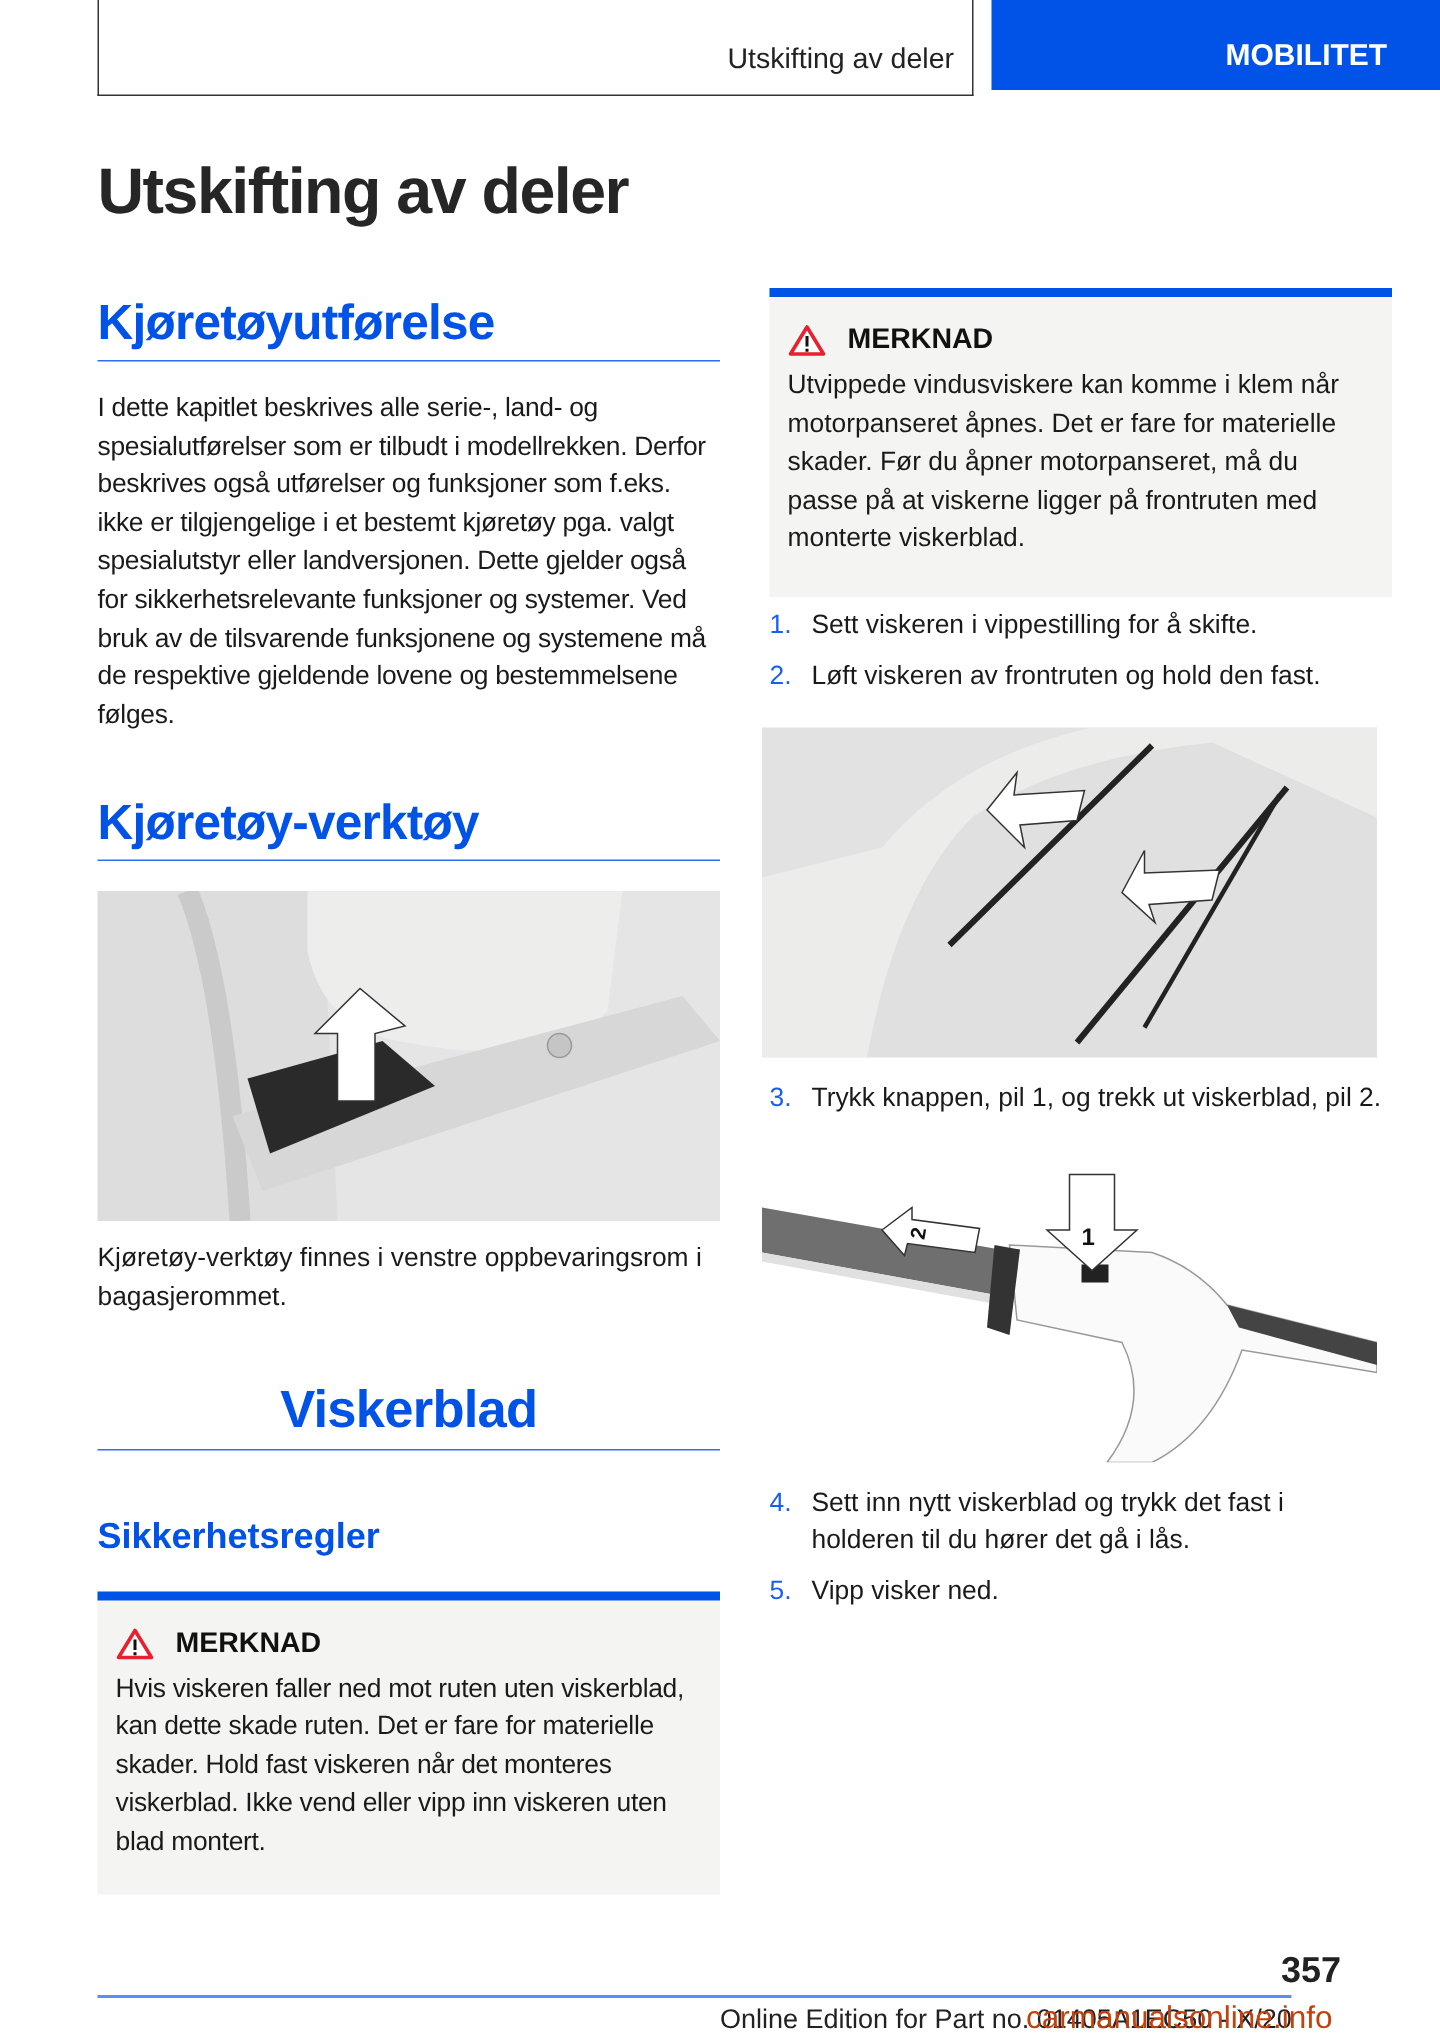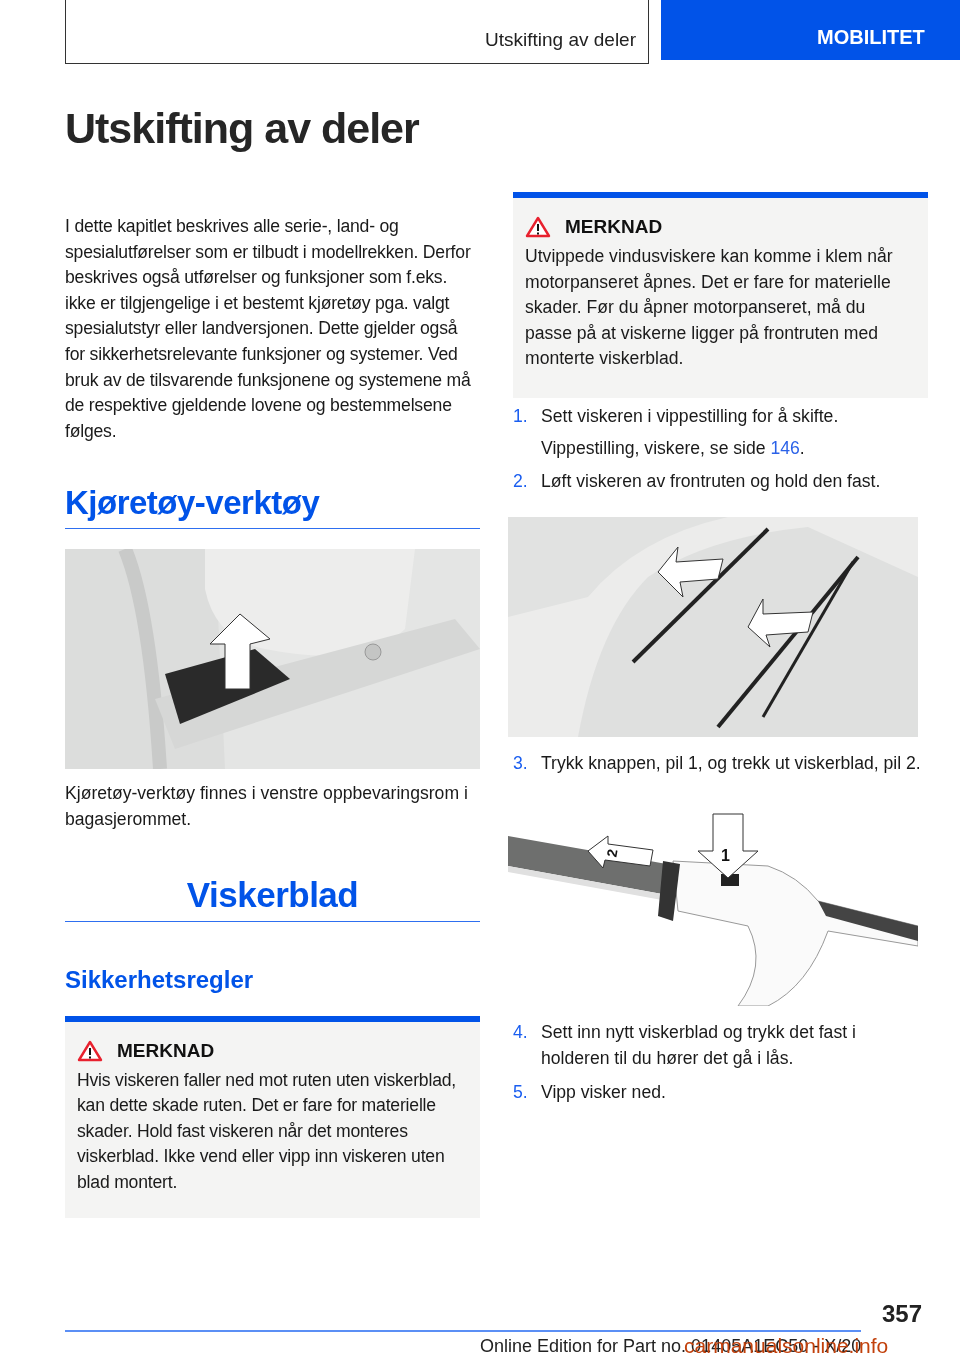--- a/index.html
+++ b/index.html
@@ -16,37 +16,38 @@
   .h3 { color:#0153e8; font-weight:bold; font-size:24px; margin:0; }
   .body { font-size:17.6px; line-height:25.6px; margin:0; color:#1a1a1a; }
   .img { background:#e6e7e6; position:relative; overflow:hidden; }
   .note { background:#f4f4f3; border-top:6px solid #0153e8; padding:18px 12px 22px 12px; box-sizing:border-box; }
   .note-head { display:flex; align-items:flex-end; gap:14px; margin-bottom:6px; }
   .note-head span.lbl { font-weight:bold; font-size:19px; color:#111; }
   .step { display:flex; font-size:17.6px; line-height:25.6px; }
   .step .num { color:#1a5ef0; width:28px; flex:none; }
   .link { color:#2b62e8; }
   .foot-line { position:absolute; left:65px; top:1330px; width:796px; height:2px; background:#5b8ff5; }
-  .pgno { position:absolute; left:882px; top:1300px; font-weight:bold; font-size:24px; color:#222; }
+  .pgno { position:absolute; left:854px; top:1300px; font-weight:bold; font-size:24px; color:#222; }
   .foot-text { position:absolute; left:480px; top:1336px; font-size:18px; color:#222; }
   .watermark { position:absolute; left:684px; top:1334px; font-size:21px; color:#c2410c; }
 </style>
 </head>
 <body>
 
 <div class="hdr-box">
   <span>Utskifting av deler</span>
 </div>
 <div class="hdr-blue">
   <span>MOBILITET</span>
 </div>
 
 <h1 class="page-title">Utskifting av deler</h1>
 
 <div class="col" style="left:65px; top:196px;">
+  <h2 class="h2">Kjøretøyutførelse</h2>
   <p class="body" style="margin-top:18px; letter-spacing:-0.2px;">I dette kapitlet beskrives alle serie-, land- og spesialutførelser som er tilbudt i modellrekken. Derfor beskrives også utførelser og funksjoner som f.eks. ikke er tilgjengelige i et bestemt kjøretøy pga. valgt spesialutstyr eller landversjonen. Dette gjelder også for sikkerhetsrelevante funksjoner og systemer. Ved bruk av de tilsvarende funksjonene og systemene må de respektive gjeldende lovene og bestemmelsene følges.</p>
 
   <h2 class="h2" style="margin-top:40px;">Kjøretøy-verktøy</h2>
 
   <div class="img" style="margin-top:20px; height:220px;">
     <svg width="415" height="220" viewBox="0 0 415 220">
       <rect width="415" height="220" fill="#e4e5e4"></rect>
       <path d="M0 0 L150 0 L160 220 L0 220 Z" fill="#dcdddc"></path>
       <path d="M60 0 Q85 60 95 220" stroke="#c9cac9" stroke-width="14" fill="none"></path>
       <path d="M140 0 L350 0 L340 80 Q300 120 200 100 Q150 90 140 40 Z" fill="#ededec"></path>
@@ -85,26 +86,20 @@
       <span class="lbl">MERKNAD</span>
     </div>
     <p class="body">Utvippede vindusviskere kan komme i klem når motorpanseret åpnes. Det er fare for materielle skader. Før du åpner motorpanseret, må du passe på at viskerne ligger på frontruten med monterte viskerblad.</p>
   </div>
 
 
   <div style="margin-top:6px;">
     <div class="step">
       <span class="num">1.</span>
       <span>Sett viskeren i vippestilling for å skifte.</span>
-    </div>
-    <div class="step" style="margin-top:6px;">
-      <span class="num"></span>
-      <span>
-        <span>Vippestilling, viskere, se side </span><span class="link">146</span><span>.</span>
-      </span>
     </div>
     <div class="step" style="margin-top:8px;">
       <span class="num">2.</span>
       <span>Løft viskeren av frontruten og hold den fast.</span>
     </div>
   </div>
 
   <div class="img" style="margin-top:22px; height:220px; width:410px; left:-5px;">
     <svg width="410" height="220" viewBox="0 0 410 220">
       <rect width="410" height="220" fill="#e1e2e1"></rect>

